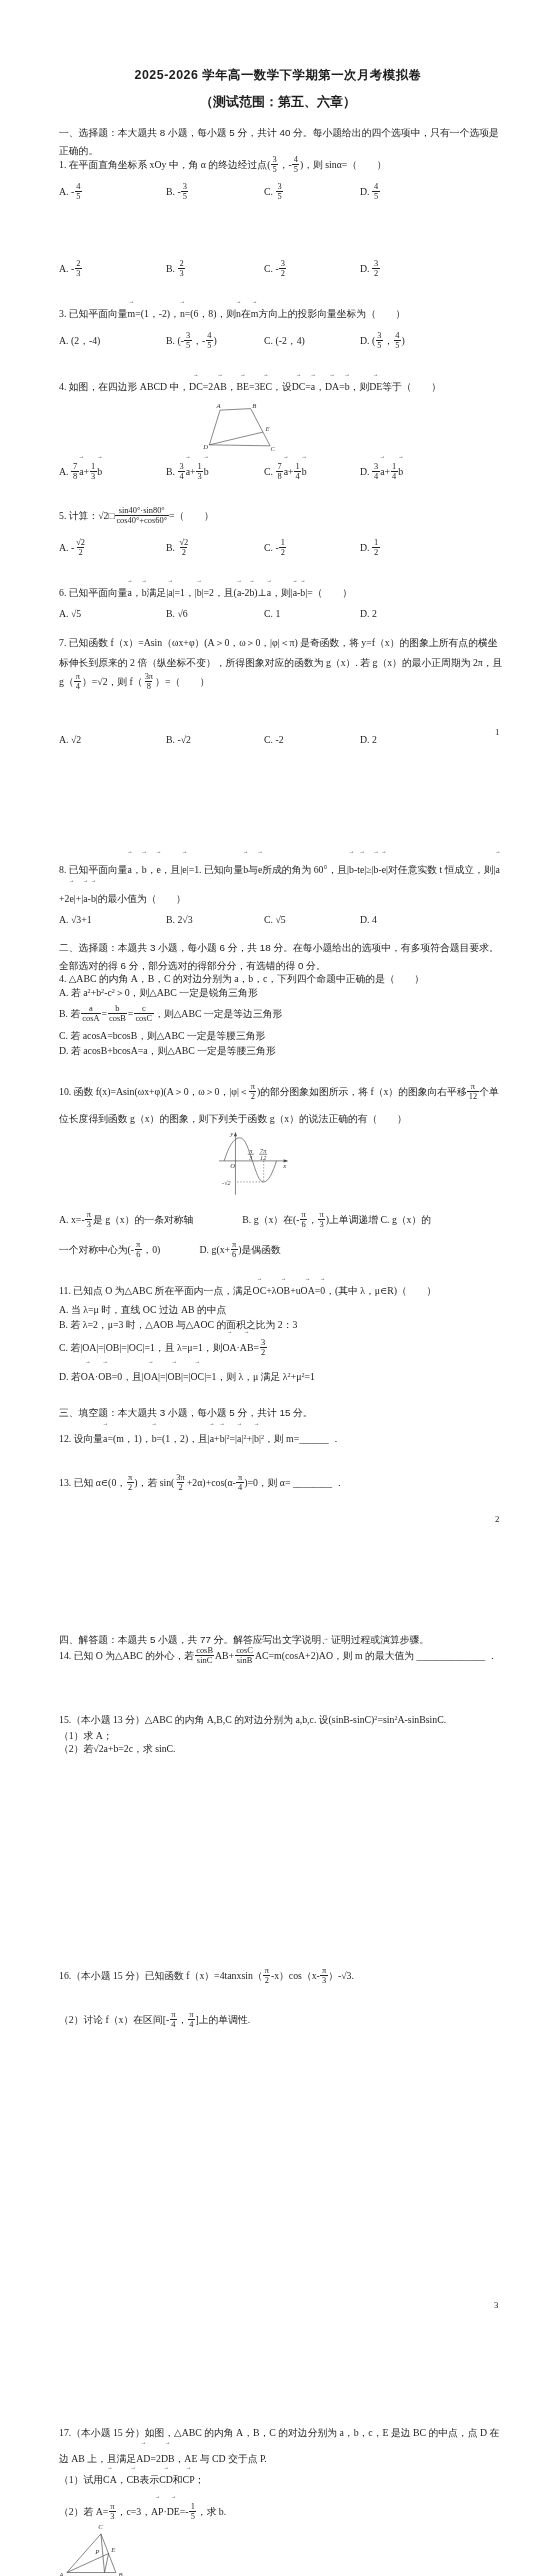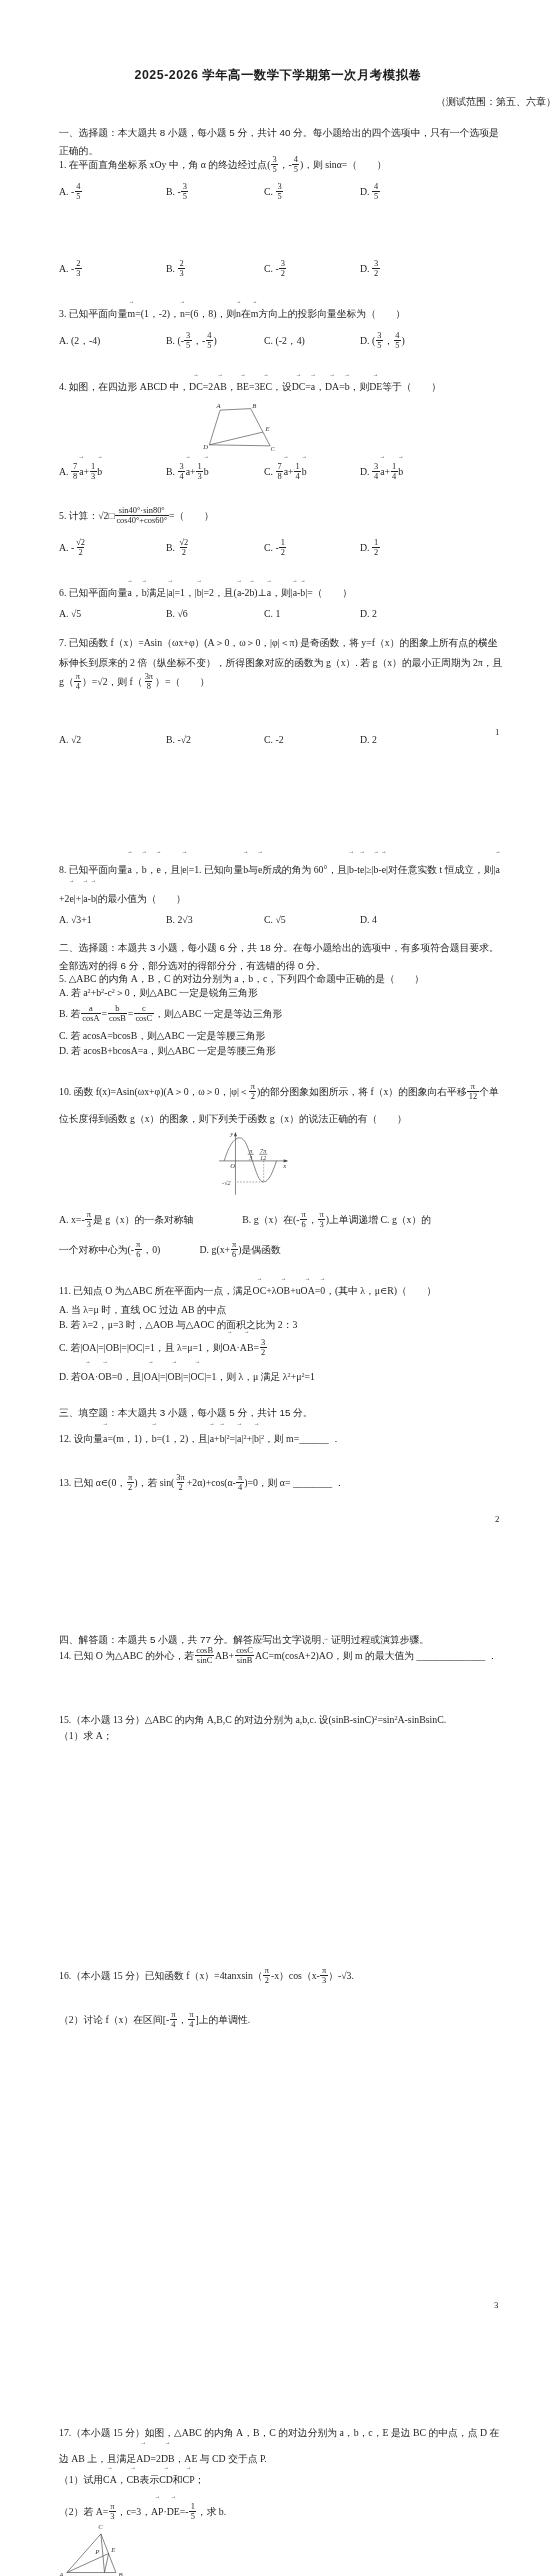--- a/index.html
+++ b/index.html
@@ -1,21 +1,21 @@
 <!DOCTYPE html>
 <html style="font-size:8.2px"><head>
 <meta charset="utf-8">
 <style>
   html,body{margin:0;padding:0;background:#ffffff;}
   .sheet{position:relative;width:556px;height:3931px;background:#ffffff;
          font-family:"Liberation Serif","DejaVu Serif",serif;color:#1d1d1d;font-size:9.8px;overflow:hidden;}
   .blk{position:absolute;left:59px;width:444px;line-height:18.5px;}
   .center{left:0;width:556px;text-align:center;}
   .title{font-size:12.4px;font-weight:bold;font-family:"Liberation Sans","DejaVu Sans",sans-serif;letter-spacing:0.5px;}
-  .subtitle{font-size:10px;font-weight:normal;font-family:"Liberation Sans","DejaVu Sans",sans-serif;text-align:right;}
+  .subtitle{font-size:13px;font-weight:bold;font-family:"Liberation Sans","DejaVu Sans",sans-serif;}
   .hdr{font-weight:normal;font-family:"Liberation Sans","DejaVu Sans",sans-serif;}
   .lh34{line-height:17.5px}.lh38{line-height:19.6px}.lh44{line-height:23px}
   .lh50{line-height:26px}.lh52{line-height:27px}.lh56{line-height:29px}
   .opts{position:absolute;left:59px;width:444px;display:grid;grid-template-columns:107px 98px 96px auto;line-height:24px;}
   .pn{position:absolute;left:495px;width:20.6px;font-size:8.8px;color:#222;}
   .frac{display:inline-flex;flex-direction:column;align-items:center;vertical-align:middle;
         line-height:1.12;font-size:0.86em;margin:0 0.5px;position:relative;top:-1px;}
   .fn{padding:0 1.5px;}
   .fd{border-top:0.7px solid #222;padding:0 1.5px;}
   .vec{position:relative;display:inline-block;}
@@ -200,21 +200,21 @@
   <div class="blk lh56" style="top:855px">8. 已知平面向量<span class="vec"><i class="ar">→</i><span>a</span></span>，<span class="vec"><i class="ar">→</i><span>b</span></span>，<span class="vec"><i class="ar">→</i><span>e</span></span>，且|<span class="vec"><i class="ar">→</i><span>e</span></span>|=1. 已知向量<span class="vec"><i class="ar">→</i><span>b</span></span>与<span class="vec"><i class="ar">→</i><span>e</span></span>所成的角为 60°，且|<span class="vec"><i class="ar">→</i><span>b</span></span>-t<span class="vec"><i class="ar">→</i><span>e</span></span>|≥|<span class="vec"><i class="ar">→</i><span>b</span></span>-<span class="vec"><i class="ar">→</i><span>e</span></span>|对任意实数 t 恒成立，则|<span class="vec"><i class="ar">→</i><span>a</span></span>+2<span class="vec"><i class="ar">→</i><span>e</span></span>|+|<span class="vec"><i class="ar">→</i><span>a</span></span>-<span class="vec"><i class="ar">→</i><span>b</span></span>|的最小值为（　　）</div>
   <div class="opts" style="top:908px">
     <span>A. √3+1</span>
     <span>B. 2√3</span>
     <span>C. √5</span>
     <span>D. 4</span>
   </div>
 
   <div class="blk hdr lh34" style="top:939px">二、选择题：本题共 3 小题，每小题 6 分，共 18 分。在每小题给出的选项中，有多项符合题目要求。全部选对的得 6 分，部分选对的得部分分，有选错的得 0 分。</div>
 
-  <div class="blk" style="top:970px">5. △ABC 的内角 A，B，C 的对边分别为 a，b，c，下列四个命题中正确的是（　　）</div>
+  <div class="blk" style="top:970px">4. △ABC 的内角 A，B，C 的对边分别为 a，b，c，下列四个命题中正确的是（　　）</div>
   <div class="blk" style="top:984px">A. 若 a<sup>2</sup>+b<sup>2</sup>-c<sup>2</sup>＞0，则△ABC 一定是锐角三角形</div>
   <div class="blk lh50" style="top:1001px">B. 若<span class="frac">
         <span class="fn">a</span>
         <span class="fd">cosA</span>
       </span>=<span class="frac">
         <span class="fn">b</span>
         <span class="fd">cosB</span>
       </span>=<span class="frac">
         <span class="fn">c</span>
         <span class="fd">cosC</span>
@@ -300,20 +300,21 @@
         <span class="fd">sinC</span>
       </span><span class="vec"><i class="ar">→</i><span>AB</span></span>+<span class="frac">
         <span class="fn">cosC</span>
         <span class="fd">sinB</span>
       </span><span class="vec"><i class="ar">→</i><span>AC</span></span>=m(cosA+2)<span class="vec"><i class="ar">→</i><span>AO</span></span>，则 m 的最大值为 ______________ ．</div>
 
   <div class="blk hdr lh34" style="top:1631px">四、解答题：本题共 5 小题，共 77 分。解答应写出文字说明、证明过程或演算步骤。</div>
 
   <div class="blk" style="top:1711px">15.（本小题 13 分）△ABC 的内角 A,B,C 的对边分别为 a,b,c. 设(sinB-sinC)<sup>2</sup>=sin<sup>2</sup>A-sinBsinC.</div>
   <div class="blk" style="top:1727px">（1）求 A；</div>
+  <div class="blk" style="top:1740px">（2）若√2a+b=2c，求 sinC.</div>
 
   <div class="blk lh44" style="top:1964px">16.（本小题 15 分）已知函数 f（x）=4tanxsin（<span class="frac">
         <span class="fn">π</span>
         <span class="fd">2</span>
       </span>-x）cos（x-<span class="frac">
         <span class="fn">π</span>
         <span class="fd">3</span>
       </span>）-√3.</div>
   <div class="blk lh44" style="top:2008px">（2）讨论 f（x）在区间[-<span class="frac">
         <span class="fn">π</span>

